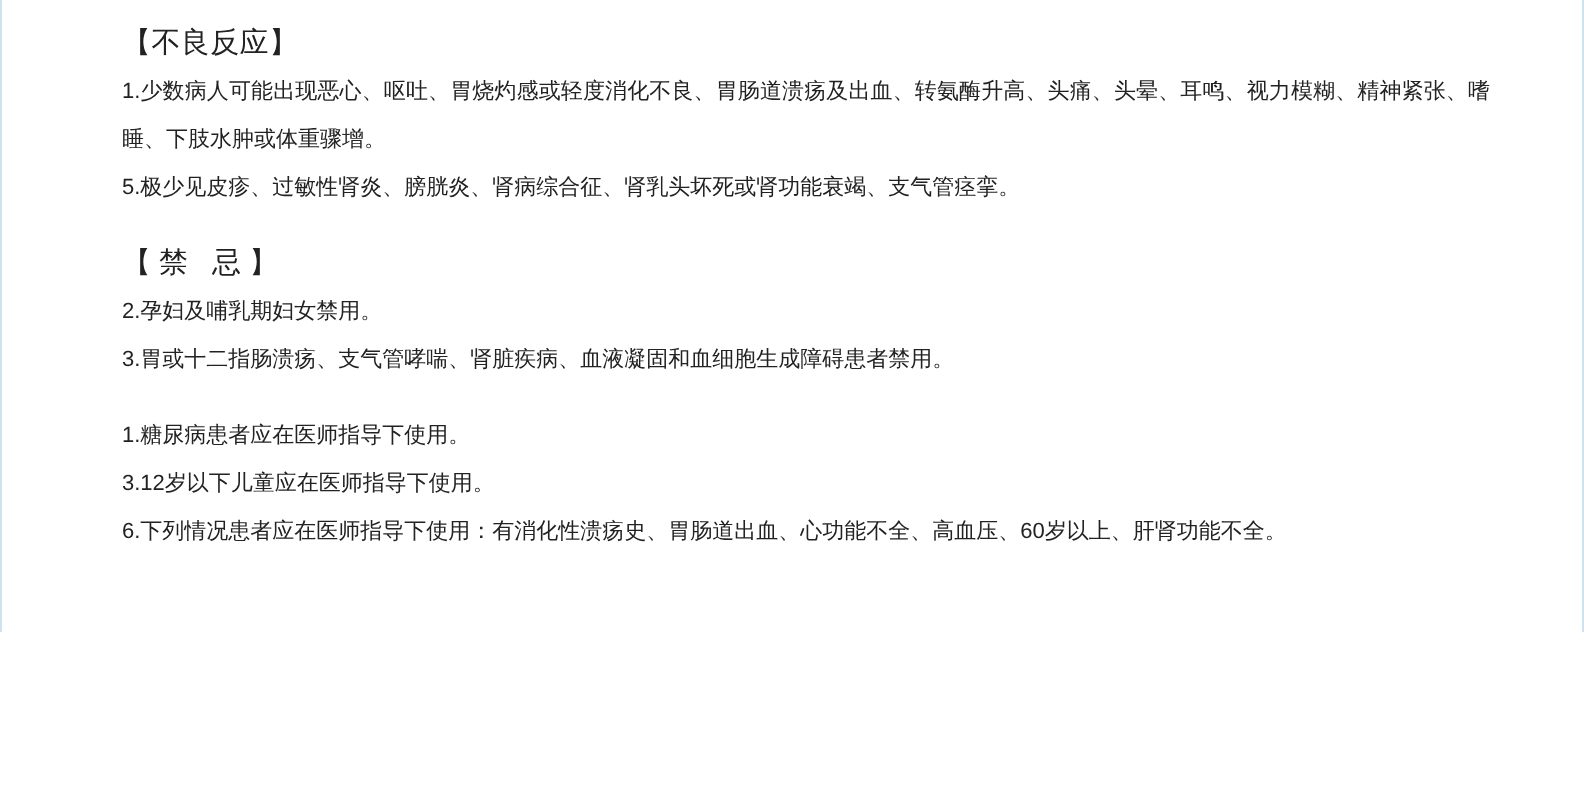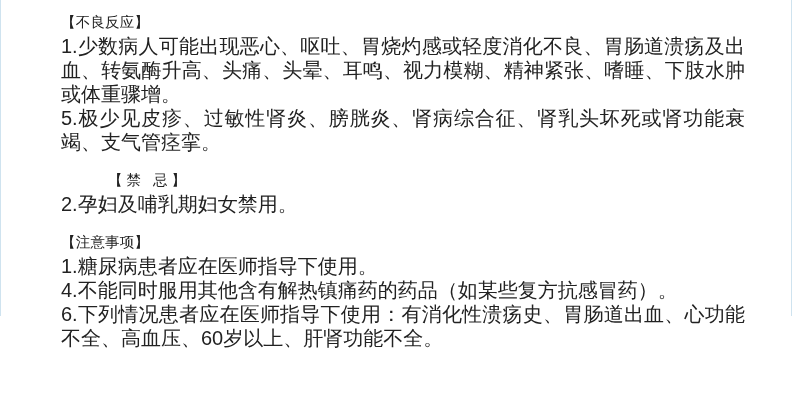--- a/index.html
+++ b/index.html
@@ -33,24 +33,23 @@
     margin-bottom: 0;
   }
   .sec-title {
     font-size: 14.5px;
     line-height: 24px;
     color: #222222;
     letter-spacing: 0.2px;
   }
   .sec-title.spaced {
     letter-spacing: 4px;
-    margin-left: 47px;
   }
   .para {
-    font-size: 20px;
+    font-size: 11px;
     line-height: 24px;
     color: #222222;
     text-align: justify;
     text-justify: inter-ideograph;
   }
 </style>
 </head>
 <body>
 
 <div class="page">
@@ -58,23 +57,23 @@
 
     <div class="section">
       <div class="sec-title">【不良反应】</div>
       <div class="para">1.少数病人可能出现恶心、呕吐、胃烧灼感或轻度消化不良、胃肠道溃疡及出血、转氨酶升高、头痛、头晕、耳鸣、视力模糊、精神紧张、嗜睡、下肢水肿或体重骤增。</div>
       <div class="para">5.极少见皮疹、过敏性肾炎、膀胱炎、肾病综合征、肾乳头坏死或肾功能衰竭、支气管痉挛。</div>
     </div>
 
     <div class="section">
       <div class="sec-title spaced">【禁 忌】</div>
       <div class="para">2.孕妇及哺乳期妇女禁用。</div>
+      <div class="para">3.胃或十二指肠溃疡、支气管哮喘、肾脏疾病、血液凝固和血细胞生成障碍患者禁用。</div>
     </div>
 
     <div class="section">
-      <div class="sec-title">【注意事项】</div>
       <div class="para">1.糖尿病患者应在医师指导下使用。</div>
-      <div class="para">4.不能同时服用其他含有解热镇痛药的药品（如某些复方抗感冒药）。</div>
+      <div class="para">3.12岁以下儿童应在医师指导下使用。</div>
       <div class="para">6.下列情况患者应在医师指导下使用：有消化性溃疡史、胃肠道出血、心功能不全、高血压、60岁以上、肝肾功能不全。</div>
     </div>
 
   </div>
 </div>
 
 </body></html>

